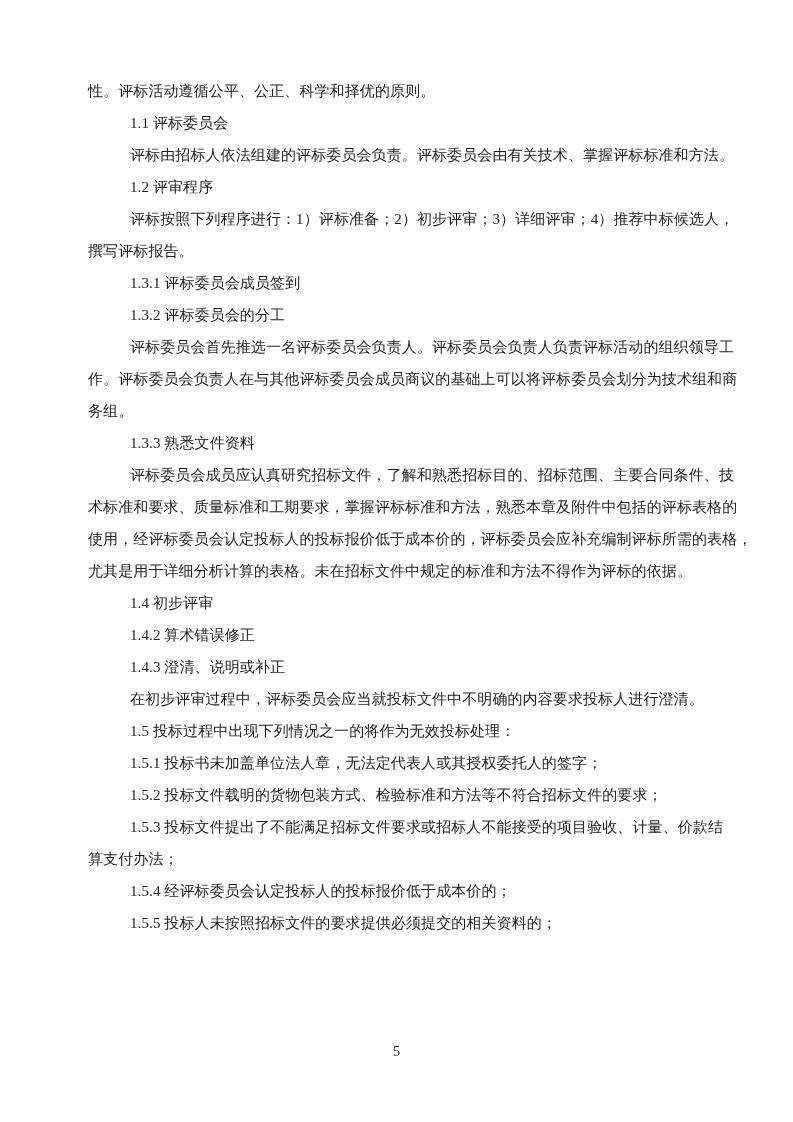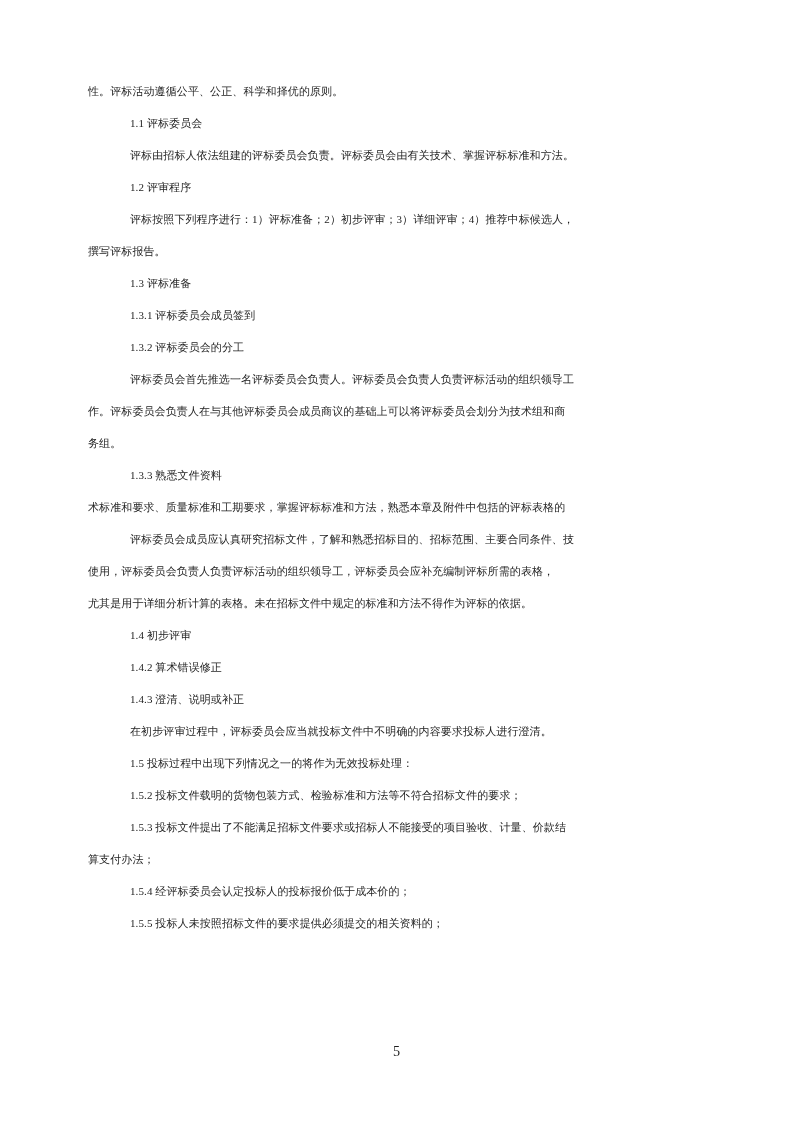--- a/index.html
+++ b/index.html
@@ -14,21 +14,21 @@
     background: #ffffff;
     overflow: hidden;
     font-family: "Liberation Serif", "DejaVu Serif", serif;
     color: #1e1e1e;
   }
   .text-block {
     position: absolute;
     left: 88px;
     top: 75px;
     width: 614px;
-    font-size: 11px;
+    font-size: 15px;
     line-height: 32px;
   }
   .line {
     height: 32px;
     white-space: nowrap;
     letter-spacing: 0.1px;
   }
   .line.indent {
     padding-left: 42px;
   }
@@ -46,36 +46,36 @@
 <body>
 
 <div class="page">
   <div class="text-block" id="text-block">
       <div class="line">性。评标活动遵循公平、公正、科学和择优的原则。</div>
       <div class="line indent">1.1 评标委员会</div>
       <div class="line indent">评标由招标人依法组建的评标委员会负责。评标委员会由有关技术、掌握评标标准和方法。</div>
       <div class="line indent">1.2 评审程序</div>
       <div class="line indent">评标按照下列程序进行：1）评标准备；2）初步评审；3）详细评审；4）推荐中标候选人，</div>
       <div class="line">撰写评标报告。</div>
-      <div class="line indent">1.3 评标准备</div>
       <div class="line indent">1.3.1 评标委员会成员签到</div>
       <div class="line indent">1.3.2 评标委员会的分工</div>
       <div class="line indent">评标委员会首先推选一名评标委员会负责人。评标委员会负责人负责评标活动的组织领导工</div>
       <div class="line">作。评标委员会负责人在与其他评标委员会成员商议的基础上可以将评标委员会划分为技术组和商</div>
       <div class="line">务组。</div>
       <div class="line indent">1.3.3 熟悉文件资料</div>
+      <div class="line indent">评标委员会成员应认真研究招标文件，了解和熟悉招标目的、招标范围、主要合同条件、技</div>
       <div class="line">术标准和要求、质量标准和工期要求，掌握评标标准和方法，熟悉本章及附件中包括的评标表格的</div>
-      <div class="line indent">评标委员会成员应认真研究招标文件，了解和熟悉招标目的、招标范围、主要合同条件、技</div>
-      <div class="line">使用，评标委员会负责人负责评标活动的组织领导工，评标委员会应补充编制评标所需的表格，</div>
+      <div class="line">使用，经评标委员会认定投标人的投标报价低于成本价的，评标委员会应补充编制评标所需的表格，</div>
       <div class="line">尤其是用于详细分析计算的表格。未在招标文件中规定的标准和方法不得作为评标的依据。</div>
       <div class="line indent">1.4 初步评审</div>
       <div class="line indent">1.4.2 算术错误修正</div>
       <div class="line indent">1.4.3 澄清、说明或补正</div>
       <div class="line indent">在初步评审过程中，评标委员会应当就投标文件中不明确的内容要求投标人进行澄清。</div>
       <div class="line indent">1.5 投标过程中出现下列情况之一的将作为无效投标处理：</div>
+      <div class="line indent">1.5.1 投标书未加盖单位法人章，无法定代表人或其授权委托人的签字；</div>
       <div class="line indent">1.5.2 投标文件载明的货物包装方式、检验标准和方法等不符合招标文件的要求；</div>
       <div class="line indent">1.5.3 投标文件提出了不能满足招标文件要求或招标人不能接受的项目验收、计量、价款结</div>
       <div class="line">算支付办法；</div>
       <div class="line indent">1.5.4 经评标委员会认定投标人的投标报价低于成本价的；</div>
       <div class="line indent">1.5.5 投标人未按照招标文件的要求提供必须提交的相关资料的；</div>
     </div>
   <div class="page-number">5</div>
 </div>
 
 </body></html>

